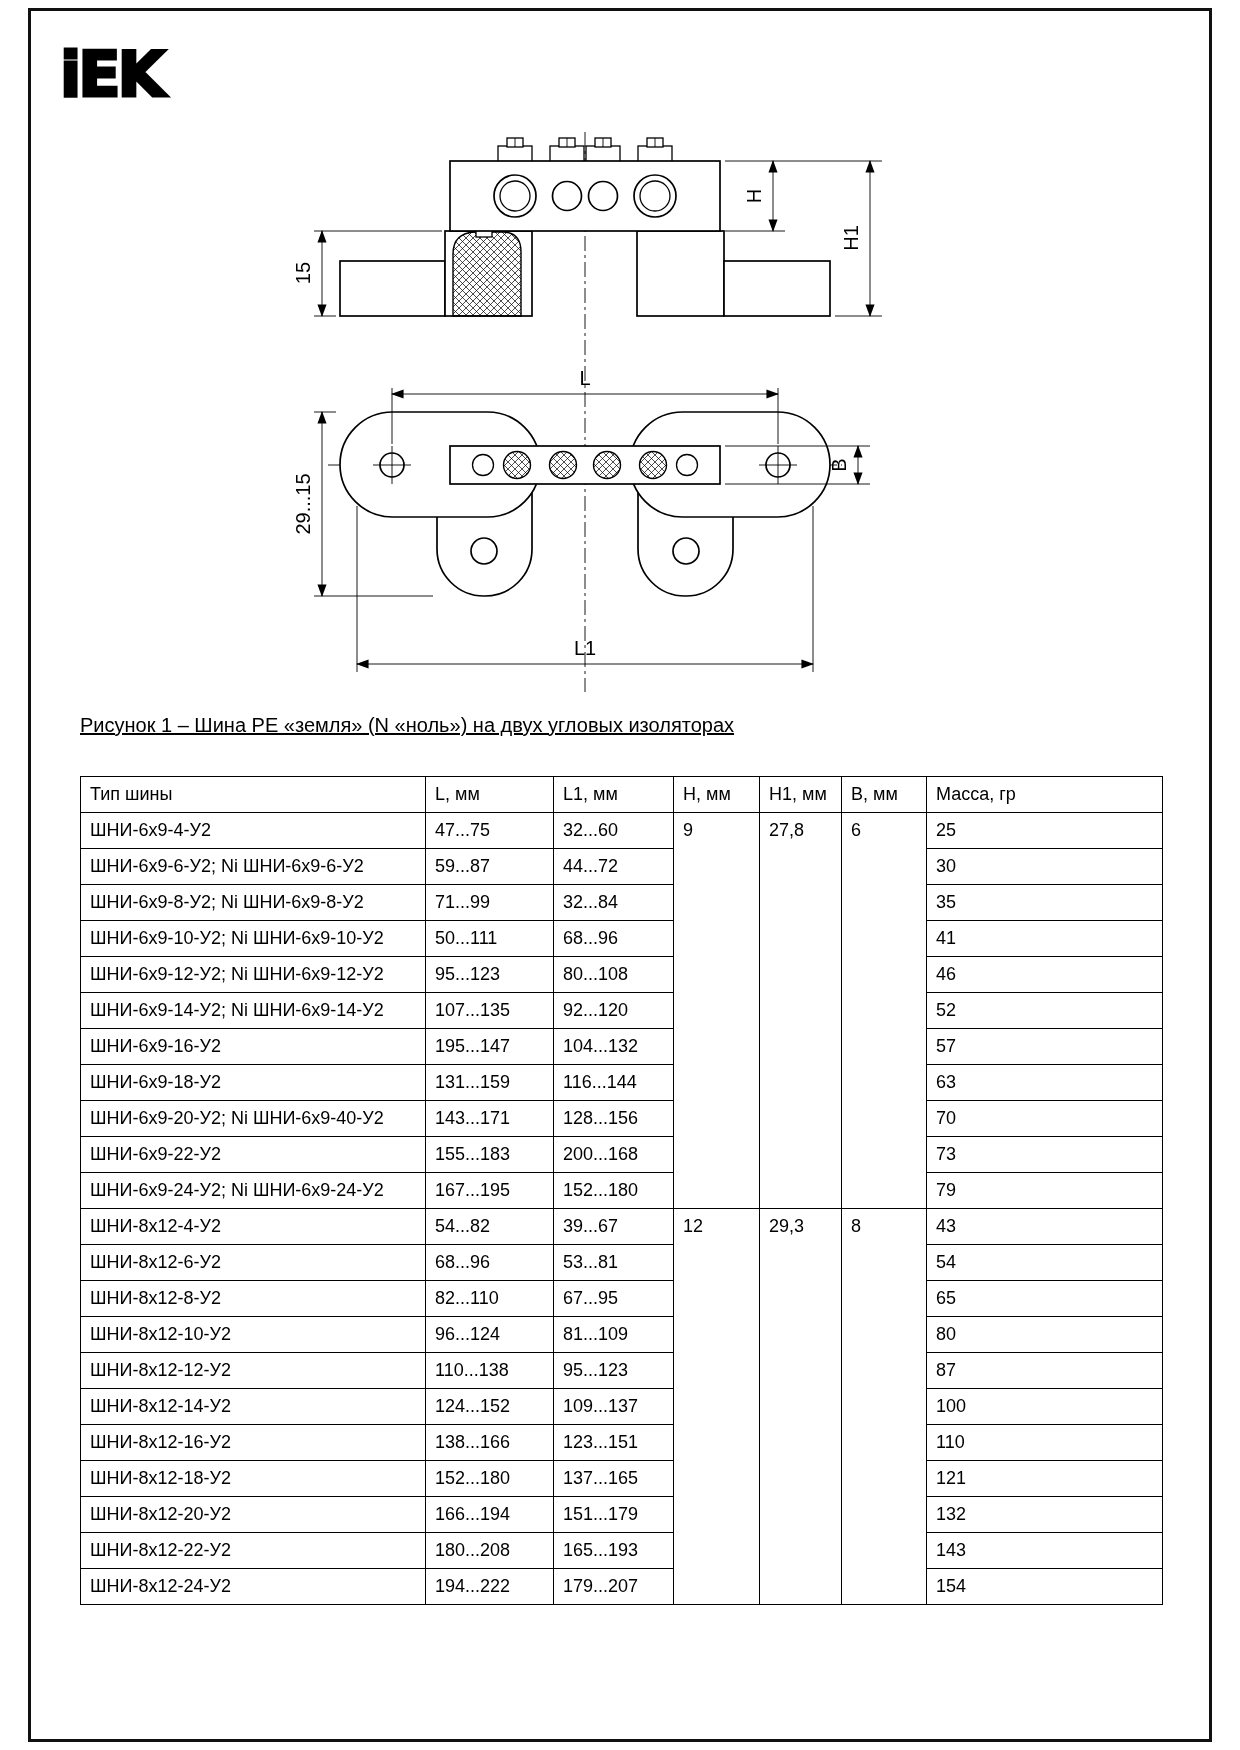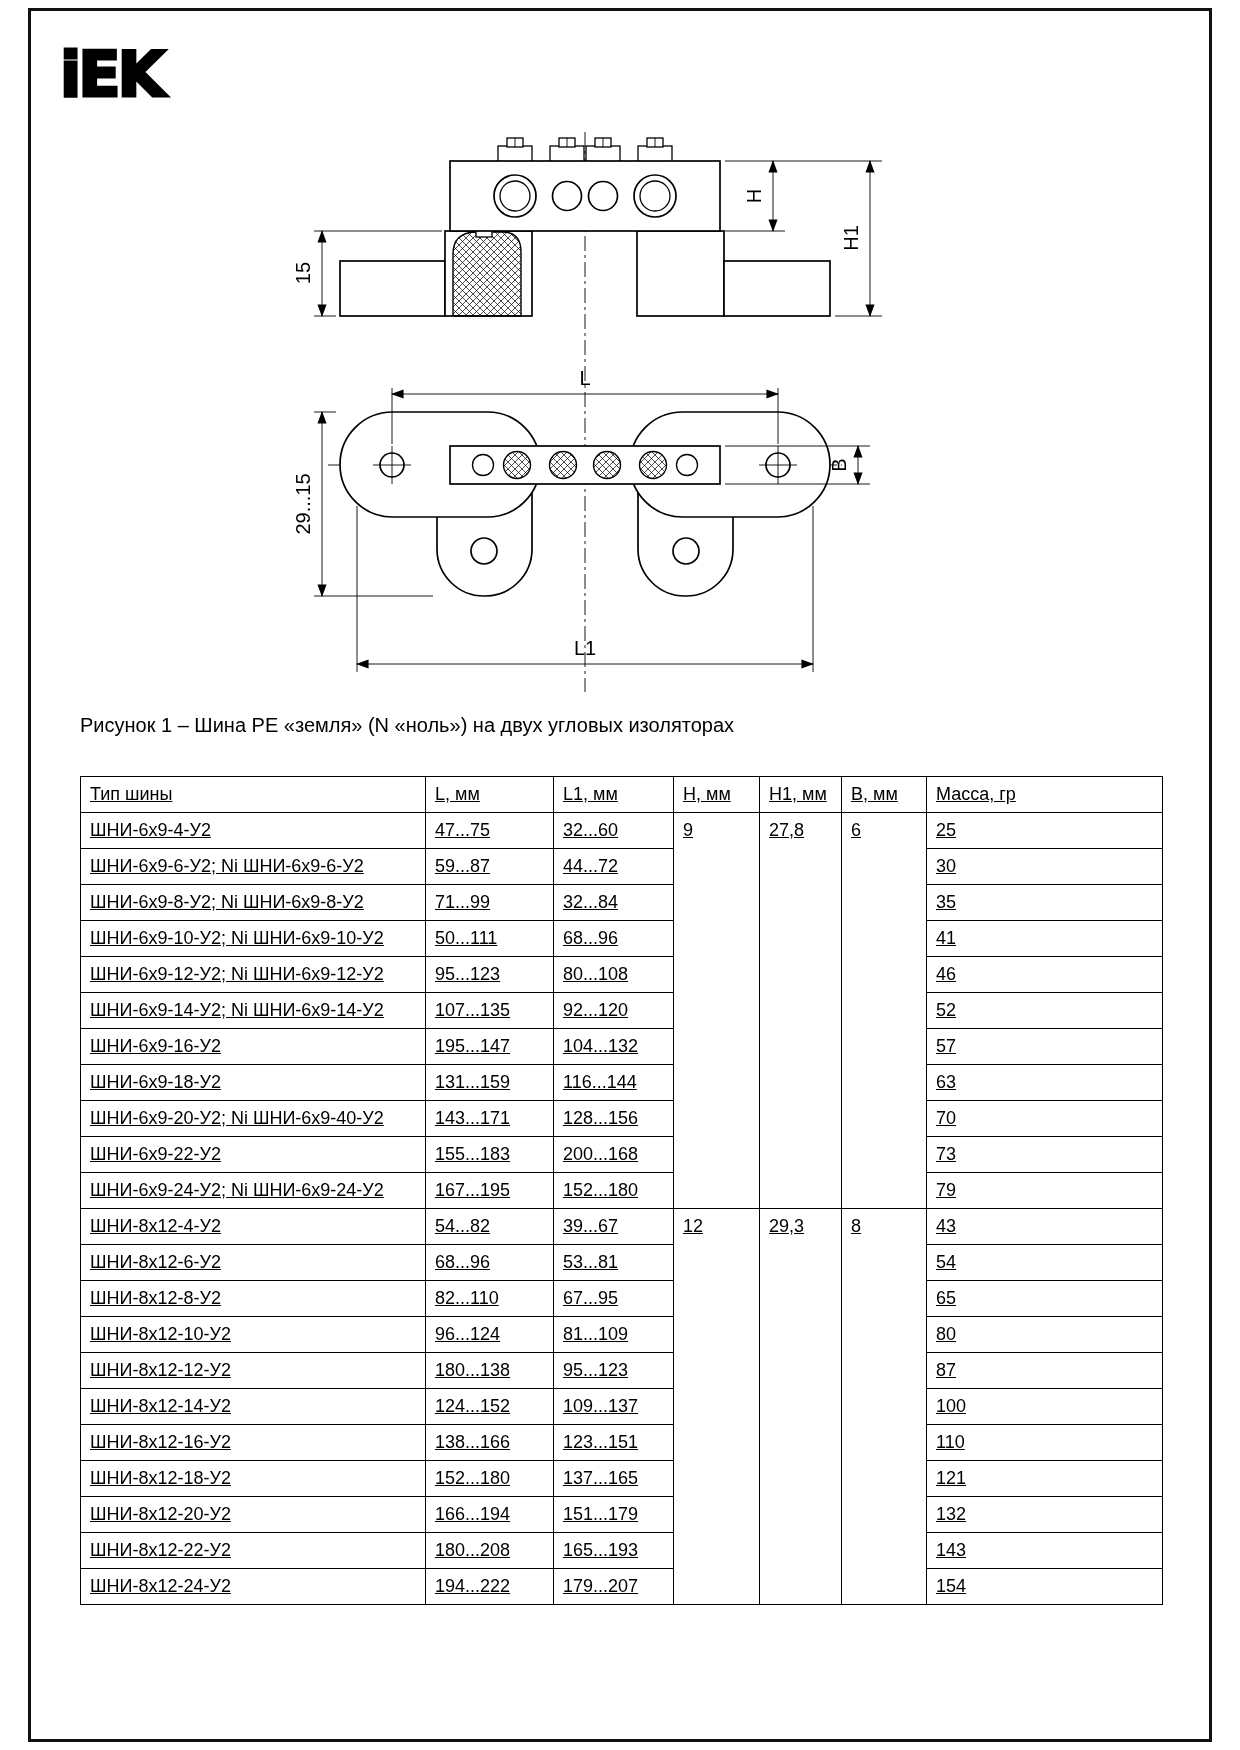--- a/index.html
+++ b/index.html
@@ -22,26 +22,26 @@
   .o2 { fill: #fff; stroke: #000; stroke-width: 1.3; }
   .screw   { fill: url(#xh); stroke: #000; stroke-width: 1.4; }
   .ceramic { fill: url(#xh); stroke: #000; stroke-width: 1.4; }
   .ext { stroke: #000; stroke-width: 0.9; fill: none; }
   .dim { stroke: #000; stroke-width: 0.9; fill: none; }
   .cl  { stroke: #000; stroke-width: 0.9; fill: none; stroke-dasharray: 15 4 3 4; }
   .dtxt { font: 20px "Liberation Sans", sans-serif; fill: #000; }
   .figure-caption {
     position: absolute; left: 80px; top: 714px; width: 1000px;
     font-size: 20px;
+    text-decoration: underline;
   }
   .table-wrap { position: absolute; left: 80px; top: 776px; }
   .spec-table {
     border-collapse: collapse; table-layout: fixed; width: 1082px;
     font-size: 18px;
-    text-decoration: underline;
   }
   .spec-table th, .spec-table td {
     border: 1.5px solid #000;
     padding: 0 4px 0 9px;
     height: 35px;
     text-align: left;
     font-weight: normal;
     vertical-align: middle;
     white-space: nowrap;
     overflow: hidden;
@@ -295,21 +295,21 @@
           <td>65</td>
         </tr>
         <tr>
           <td>ШНИ-8x12-10-У2</td>
           <td>96...124</td>
           <td>81...109</td>
           <td>80</td>
         </tr>
         <tr>
           <td>ШНИ-8x12-12-У2</td>
-          <td>180...138</td>
+          <td>110...138</td>
           <td>95...123</td>
           <td>87</td>
         </tr>
         <tr>
           <td>ШНИ-8x12-14-У2</td>
           <td>124...152</td>
           <td>109...137</td>
           <td>100</td>
         </tr>
         <tr>

